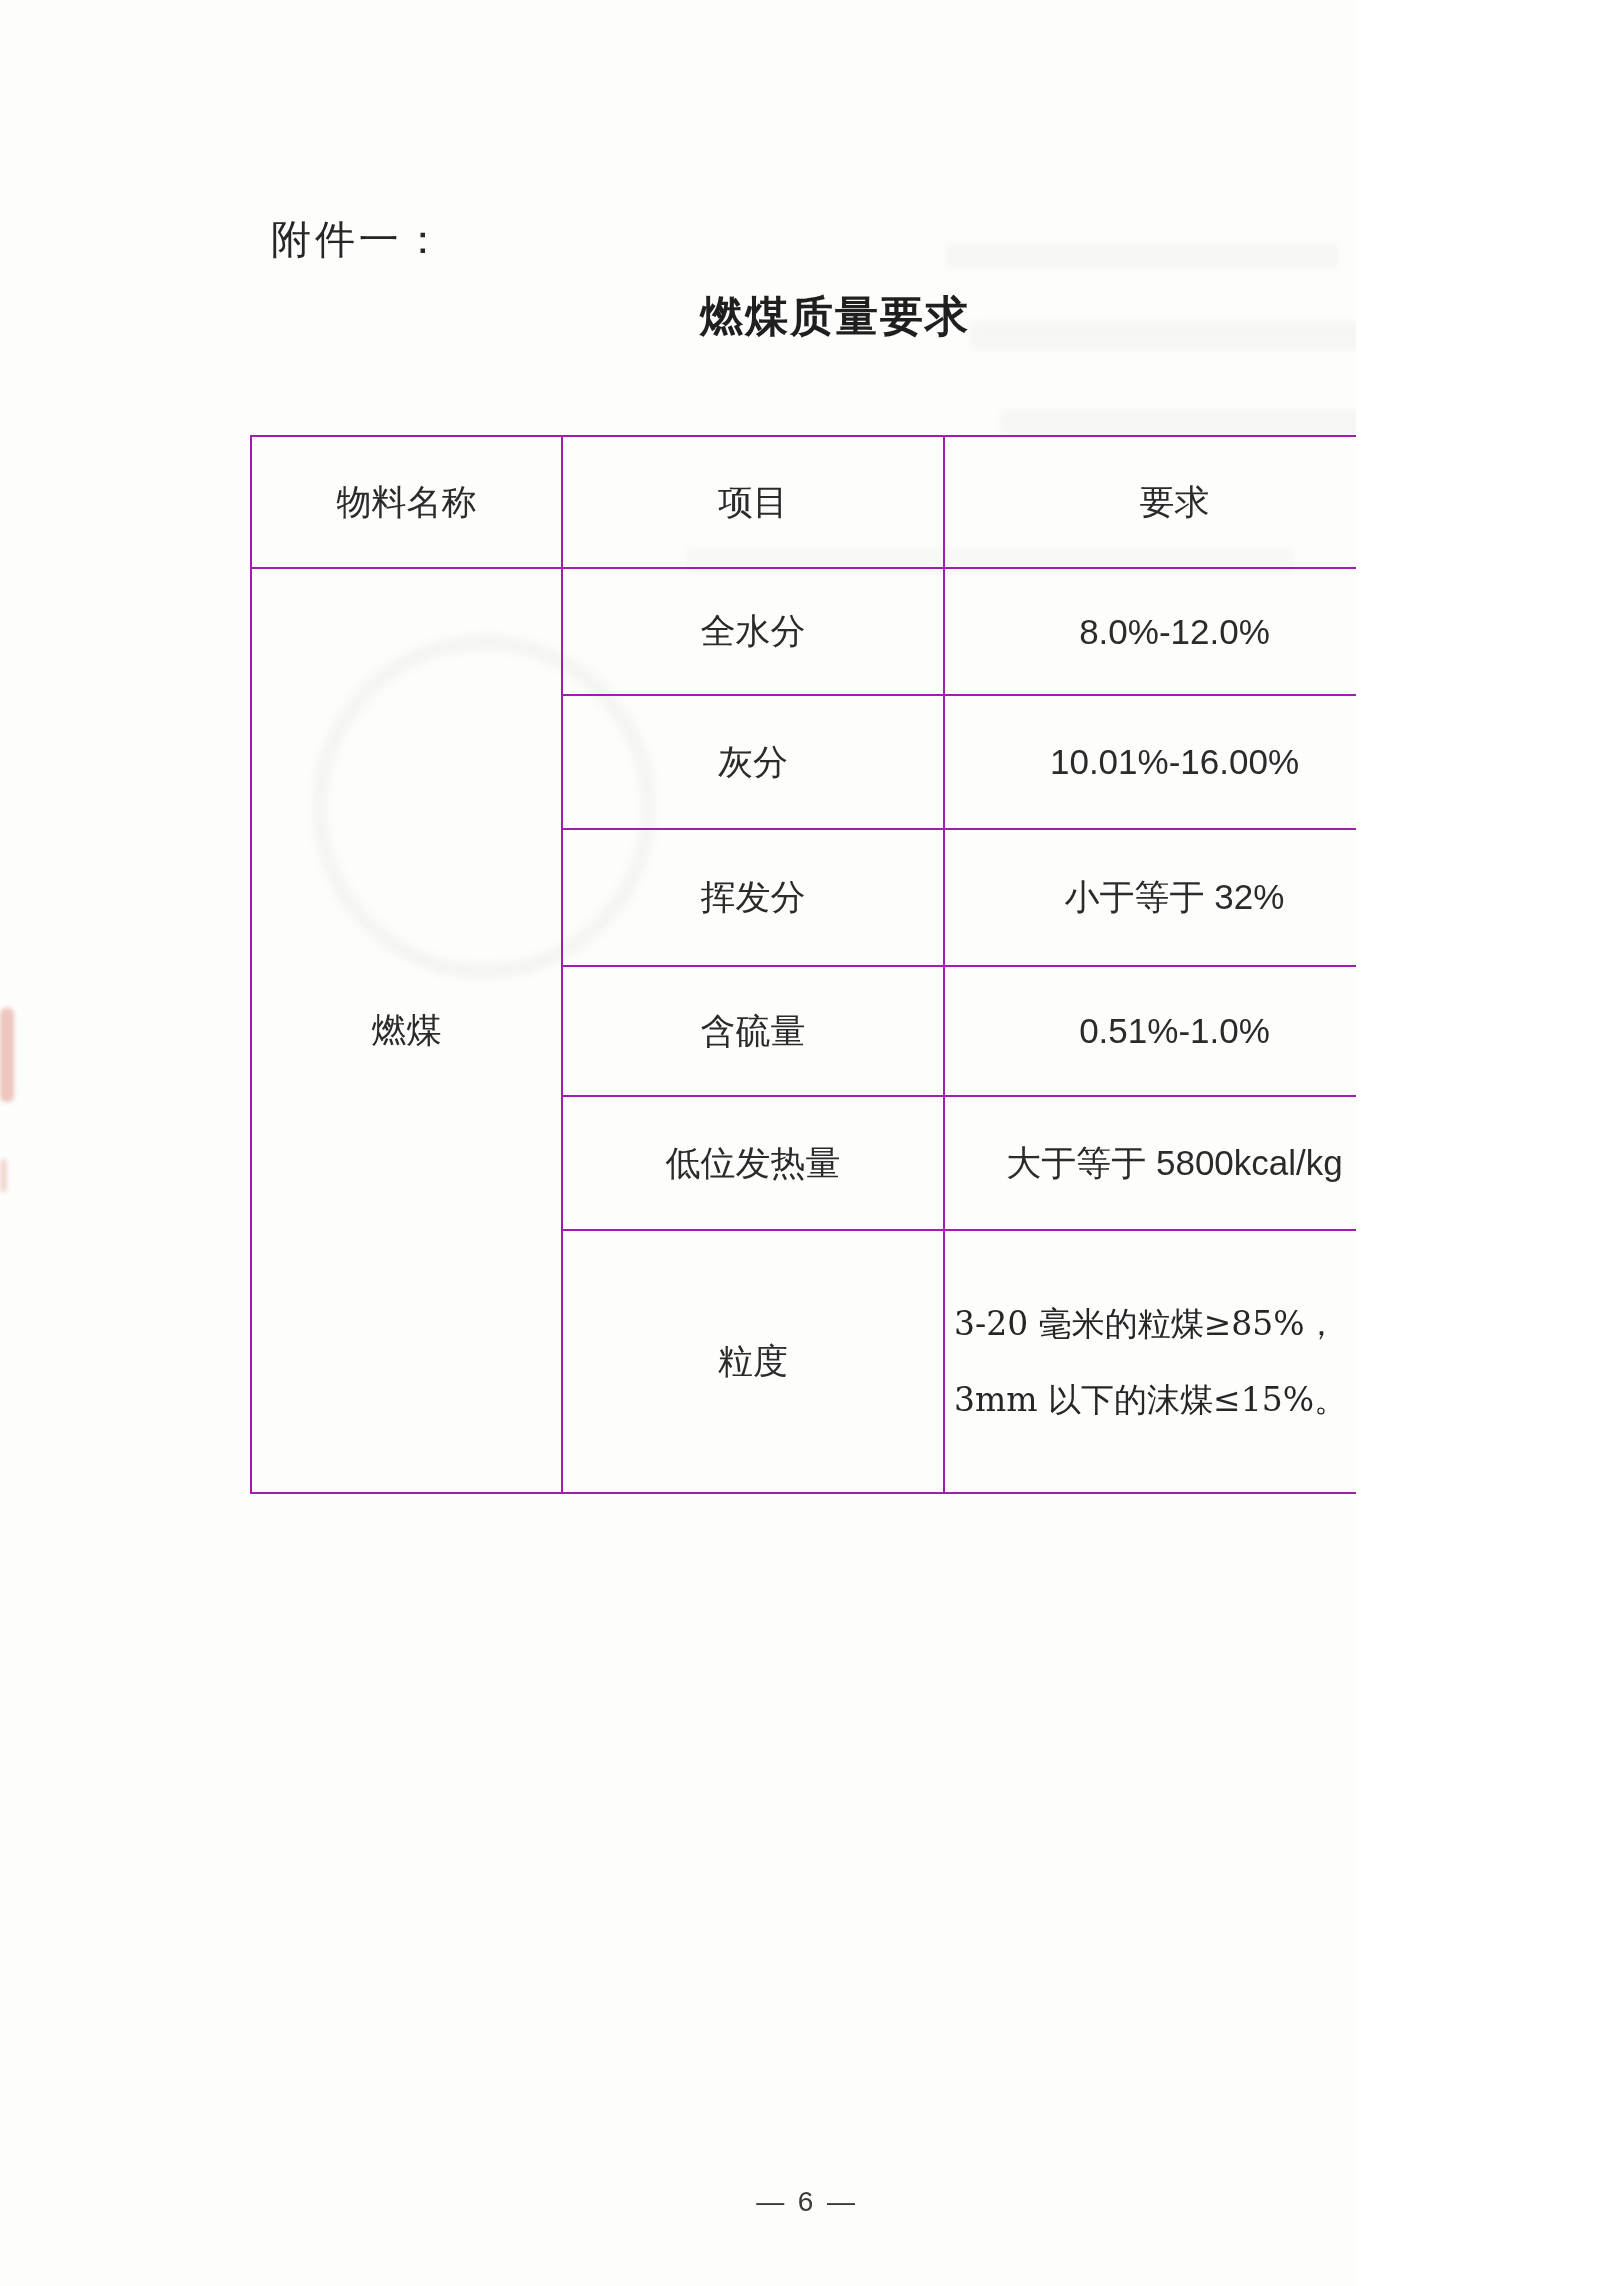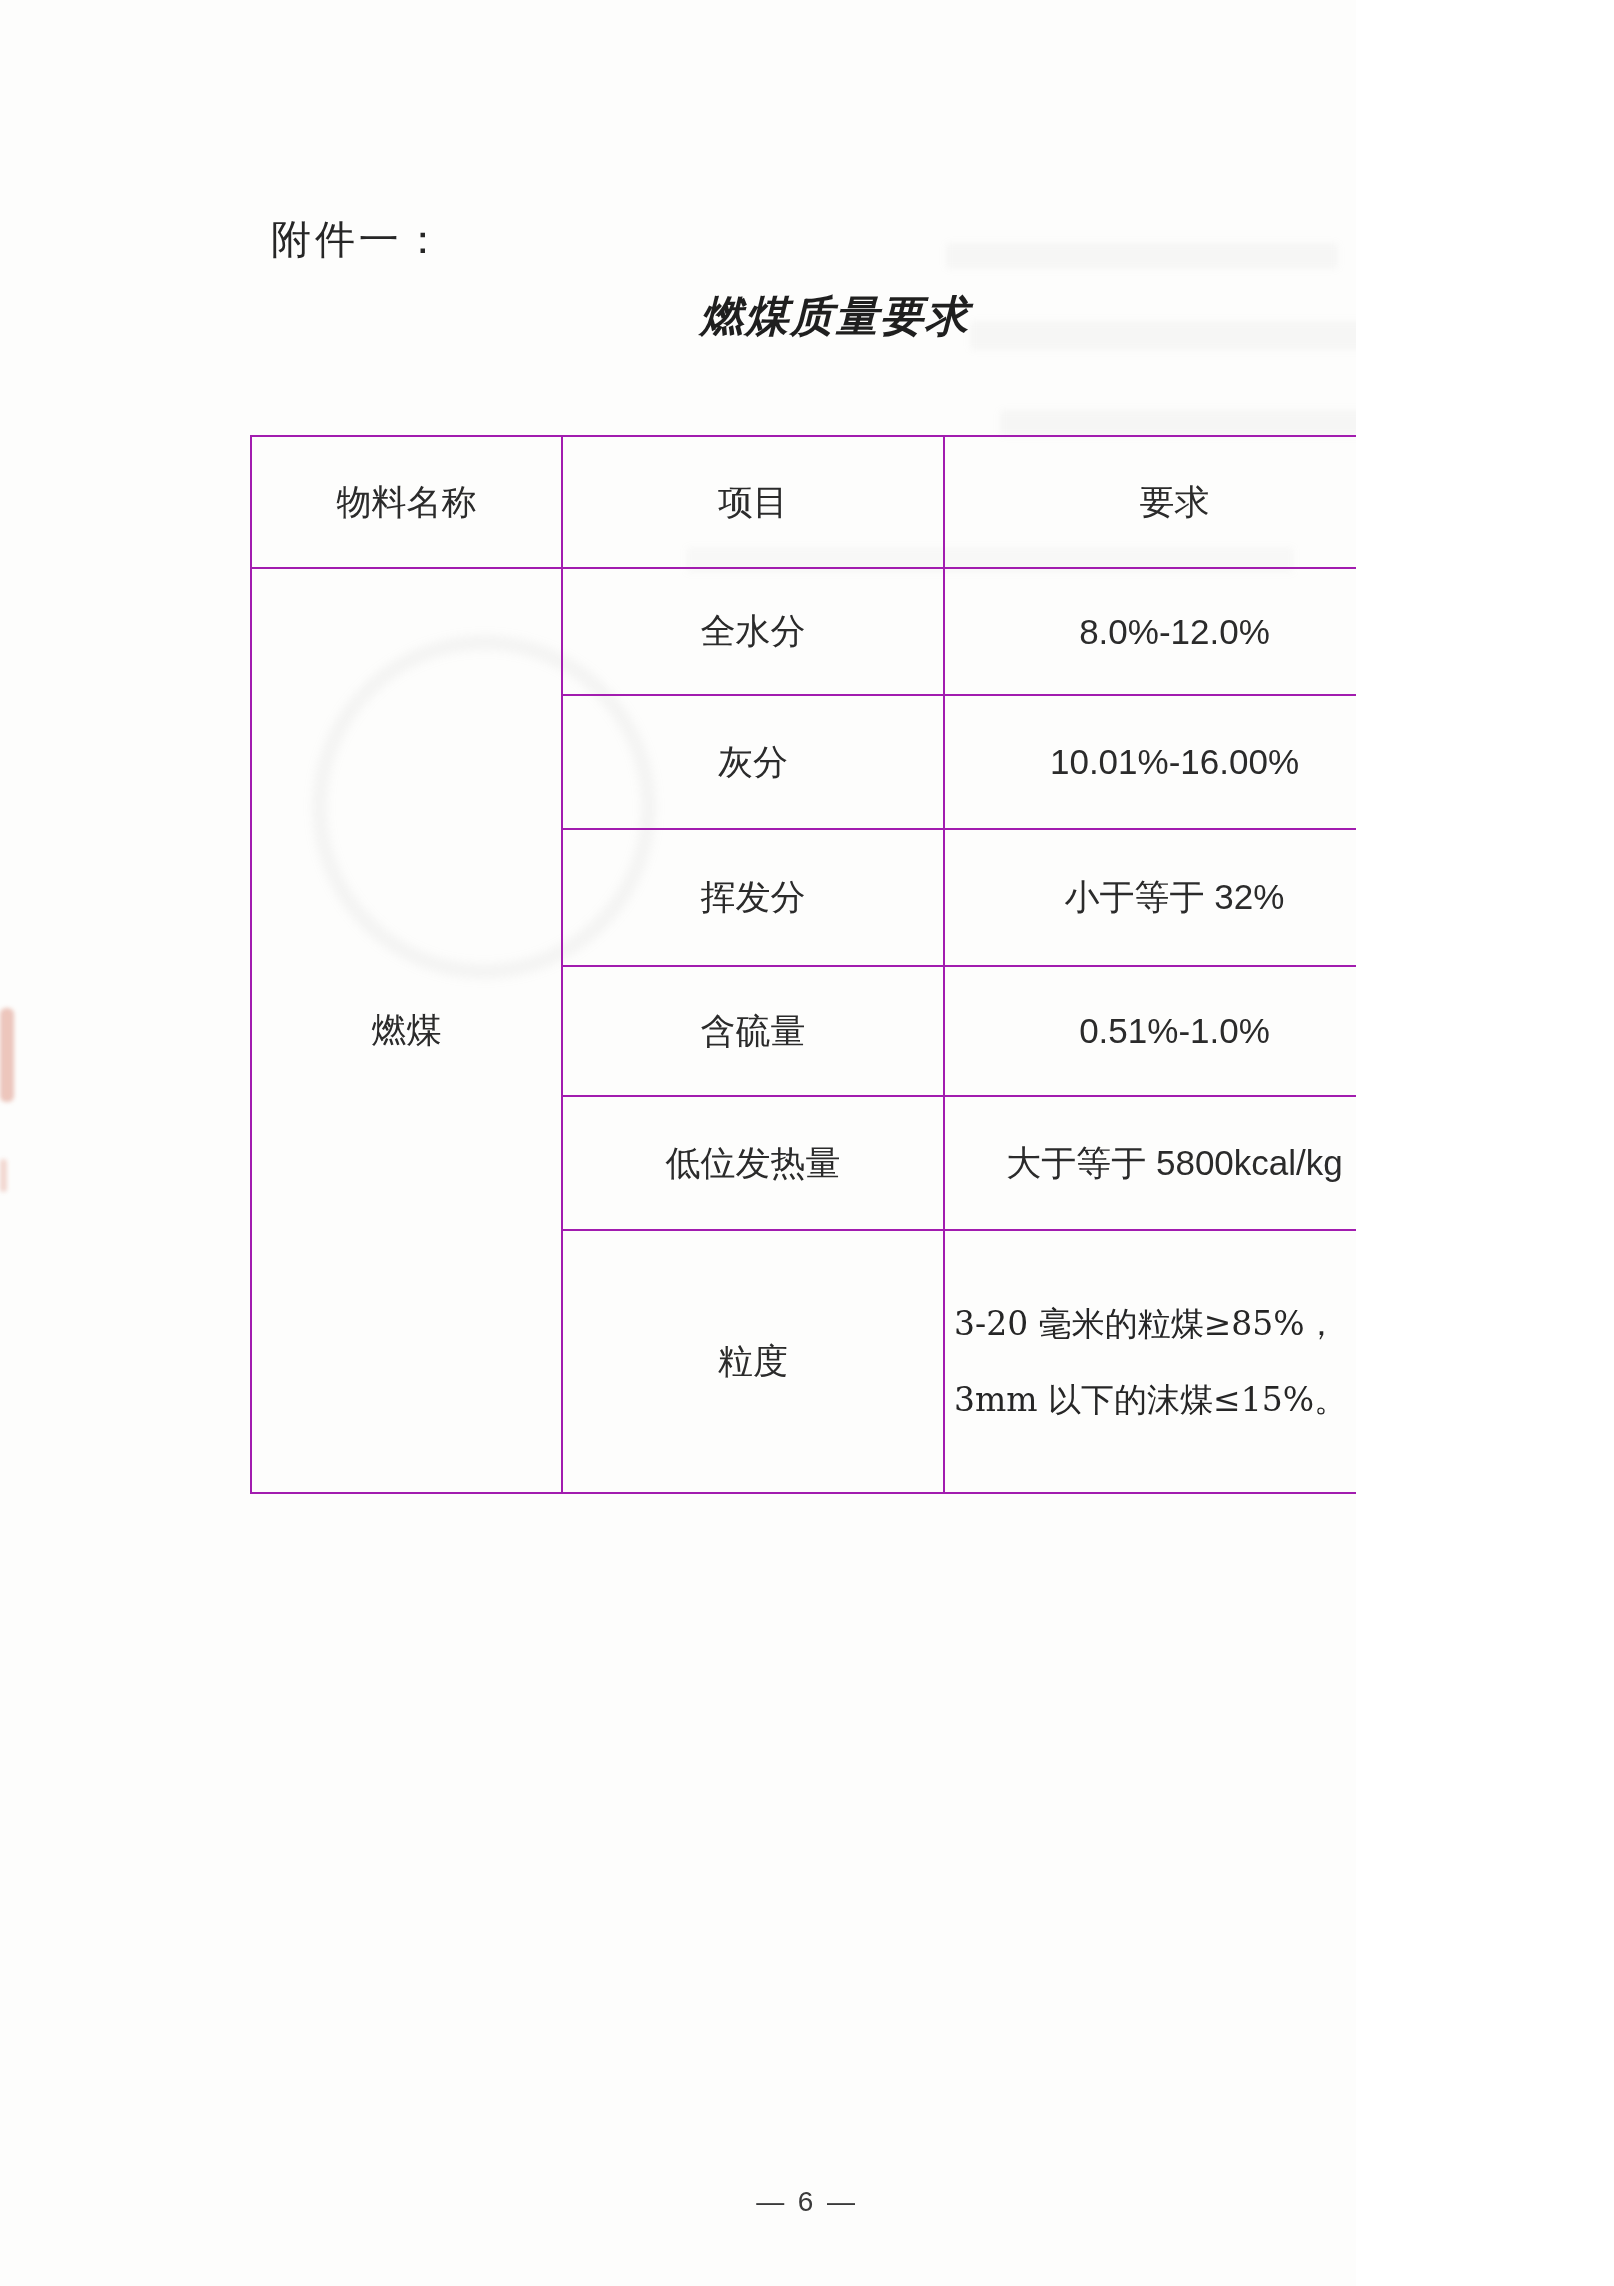--- a/index.html
+++ b/index.html
@@ -57,21 +57,20 @@
   .doc-title {
     position: absolute;
     left: 590px;
     top: 288px;
     width: 490px;
     text-align: center;
     font-size: 43px;
     font-weight: bold;
     letter-spacing: 2px;
     color: #1f1f1f;
-    font-style: italic;
   }
 
   table.req-table {
     position: absolute;
     left: 250px;
     top: 435px;
     width: 1154px;
     border-collapse: collapse;
     table-layout: fixed;
   }

